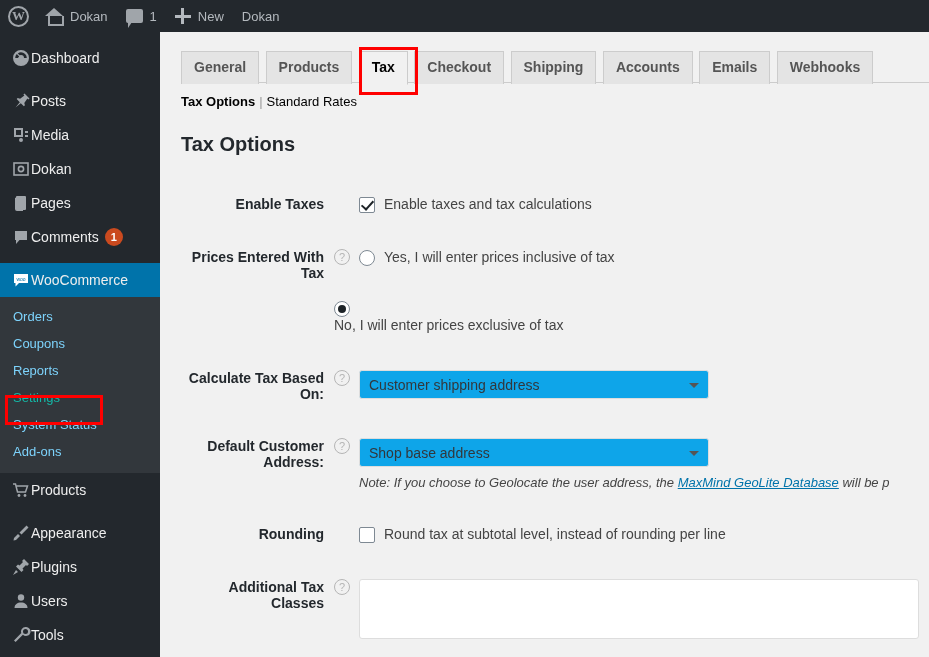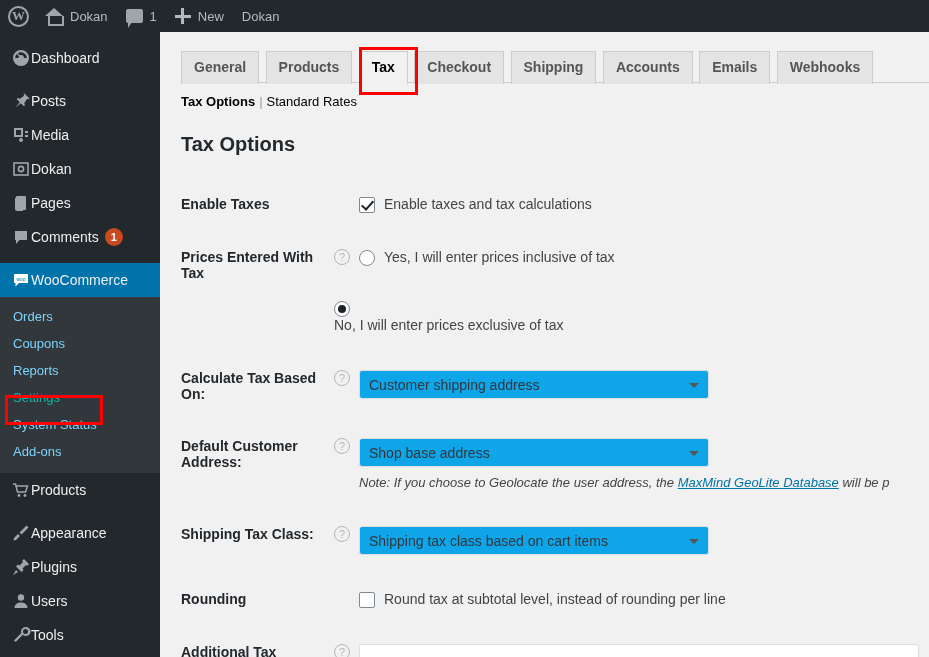--- a/index.html
+++ b/index.html
@@ -173,21 +173,21 @@
     font-size: 20px; font-weight: bold; color: #23282d;
   }
 
   table.form-table {
     margin: 22px 0 0 0;
     width: 769px;
     border-collapse: collapse;
   }
   table.form-table th {
     width: 236px;
-    text-align: left;
+    text-align: right;
     vertical-align: top;
     padding: 18px 10px 18px 21px;
     font-size: 14px; font-weight: bold;
     color: #23282d;
     margin-left: 47px;
   }
   table.form-table td {
     vertical-align: top;
     padding: 18px 10px 18px 0;
     font-size: 14px; color: #444;
@@ -495,32 +495,20 @@
             <span>Shop base address</span>
             <span class="arrow"></span>
           </span>
         </div>
         <div class="note" style="margin-left:25px;">
           <span>Note: If you choose to Geolocate the user address, the </span><a href="#">MaxMind GeoLite Database</a><span> will be p</span>
         </div>
       </td>
     </tr>
 
-    <tr>
-      <th>Shipping Tax Class:</th>
-      <td>
-        <div class="ctrl-row">
-          <span class="help-tip">?</span>
-          <span class="select-box">
-            <span>Shipping tax class based on cart items</span>
-            <span class="arrow"></span>
-          </span>
-        </div>
-      </td>
-    </tr>
 
     <tr>
       <th>Rounding</th>
       <td>
         <div class="ctrl-row">
           <span class="help-tip invisible">?</span>
           <span class="cbx"></span>
           <span class="opt-label">Round tax at subtotal level, instead of rounding per line</span>
         </div>
       </td>

